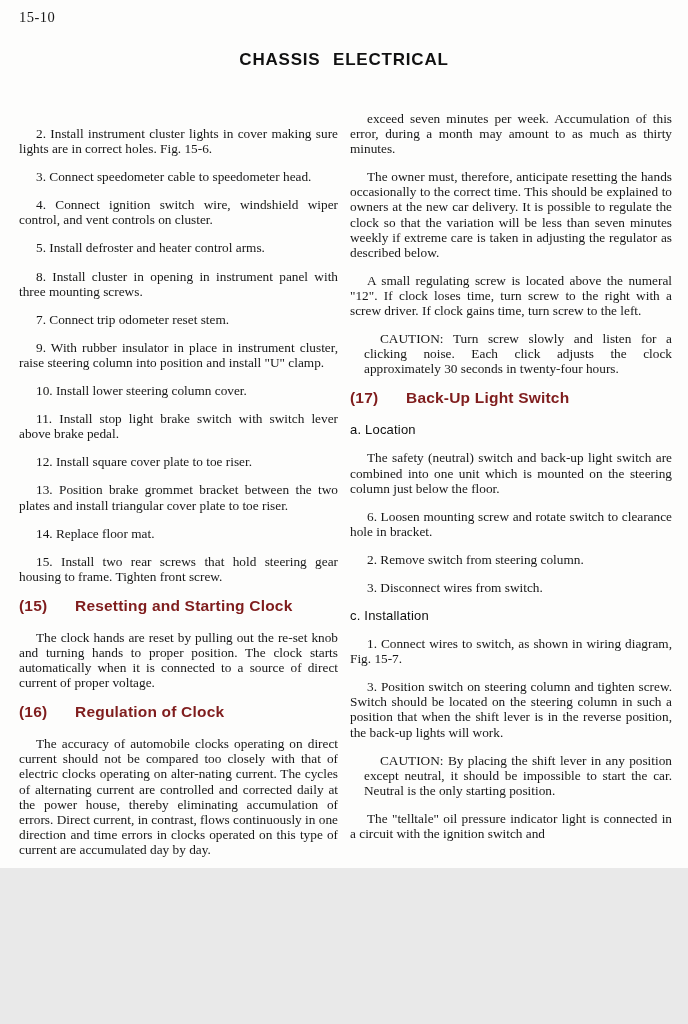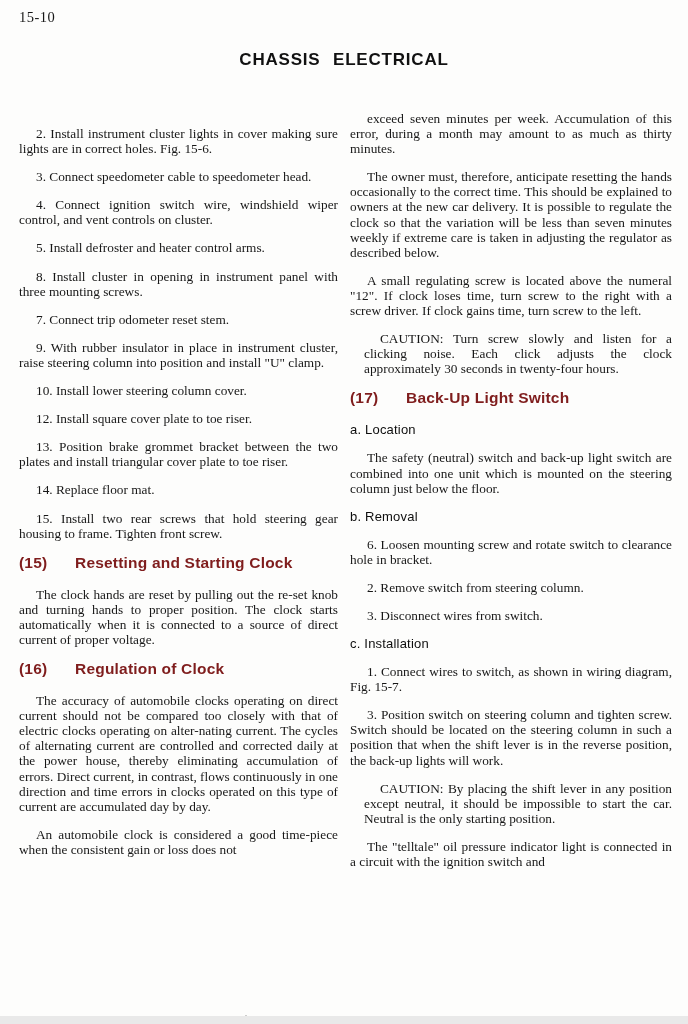--- a/index.html
+++ b/index.html
@@ -3,21 +3,21 @@
 <meta charset="utf-8">
 <style>
   html, body {
     margin: 0;
     padding: 0;
     background: #e9e9e9;
   }
   .page {
     position: relative;
     width: 688px;
-    height: 1016px;
+    height: 868px;
     background: #fdfdfc;
     overflow: hidden;
     font-family: "Liberation Serif", serif;
     color: #171717;
   }
   .page-number {
     position: absolute;
     left: 19px;
     top: 9px;
     font-size: 14.5px;
@@ -99,20 +99,21 @@
 
   <div class="col col-left">
     <p class="body step">2. Install instrument cluster lights in cover making sure lights are in correct holes. Fig. 15-6.</p>
     <p class="body step">3. Connect speedometer cable to speedometer head.</p>
     <p class="body step">4. Connect ignition switch wire, windshield wiper control, and vent controls on cluster.</p>
     <p class="body step">5. Install defroster and heater control arms.</p>
     <p class="body step">8. Install cluster in opening in instrument panel with three mounting screws.</p>
     <p class="body step">7. Connect trip odometer reset stem.</p>
     <p class="body step">9. With rubber insulator in place in instrument cluster, raise steering column into position and install "U" clamp.</p>
     <p class="body step">10. Install lower steering column cover.</p>
+    <p class="body step">11. Install stop light brake switch with switch lever above brake pedal.</p>
     <p class="body step">12. Install square cover plate to toe riser.</p>
     <p class="body step">13. Position brake grommet bracket between the two plates and install triangular cover plate to toe riser.</p>
     <p class="body step">14. Replace floor mat.</p>
     <p class="body step">15. Install two rear screws that hold steering gear housing to frame. Tighten front screw.</p>
 
     <h2 class="heading">
       <span class="hnum">(15)</span>
       <span class="htitle">Resetting and Starting Clock</span>
     </h2>
 
@@ -134,21 +135,20 @@
     <p class="body caution">CAUTION: Turn screw slowly and listen for a clicking noise. Each click adjusts the clock approximately 30 seconds in twenty-four hours.</p>
 
     <h2 class="heading">
       <span class="hnum">(17)</span>
       <span class="htitle">Back-Up Light Switch</span>
     </h2>
 
     <h3 class="sub">a. Location</h3>
     <p class="body">The safety (neutral) switch and back-up light switch are combined into one unit which is mounted on the steering column just below the floor.</p>
 
-    <h3 class="sub">b. Removal</h3>
     <p class="body step">6. Loosen mounting screw and rotate switch to clearance hole in bracket.</p>
     <p class="body step">2. Remove switch from steering column.</p>
     <p class="body step">3. Disconnect wires from switch.</p>
 
     <h3 class="sub">c. Installation</h3>
     <p class="body step">1. Connect wires to switch, as shown in wiring diagram, Fig. 15-7.</p>
     <p class="body step">3. Position switch on steering column and tighten screw. Switch should be located on the steering column in such a position that when the shift lever is in the reverse position, the back-up lights will work.</p>
     <p class="body caution">CAUTION: By placing the shift lever in any position except neutral, it should be impossible to start the car. Neutral is the only starting position.</p>
 
 

